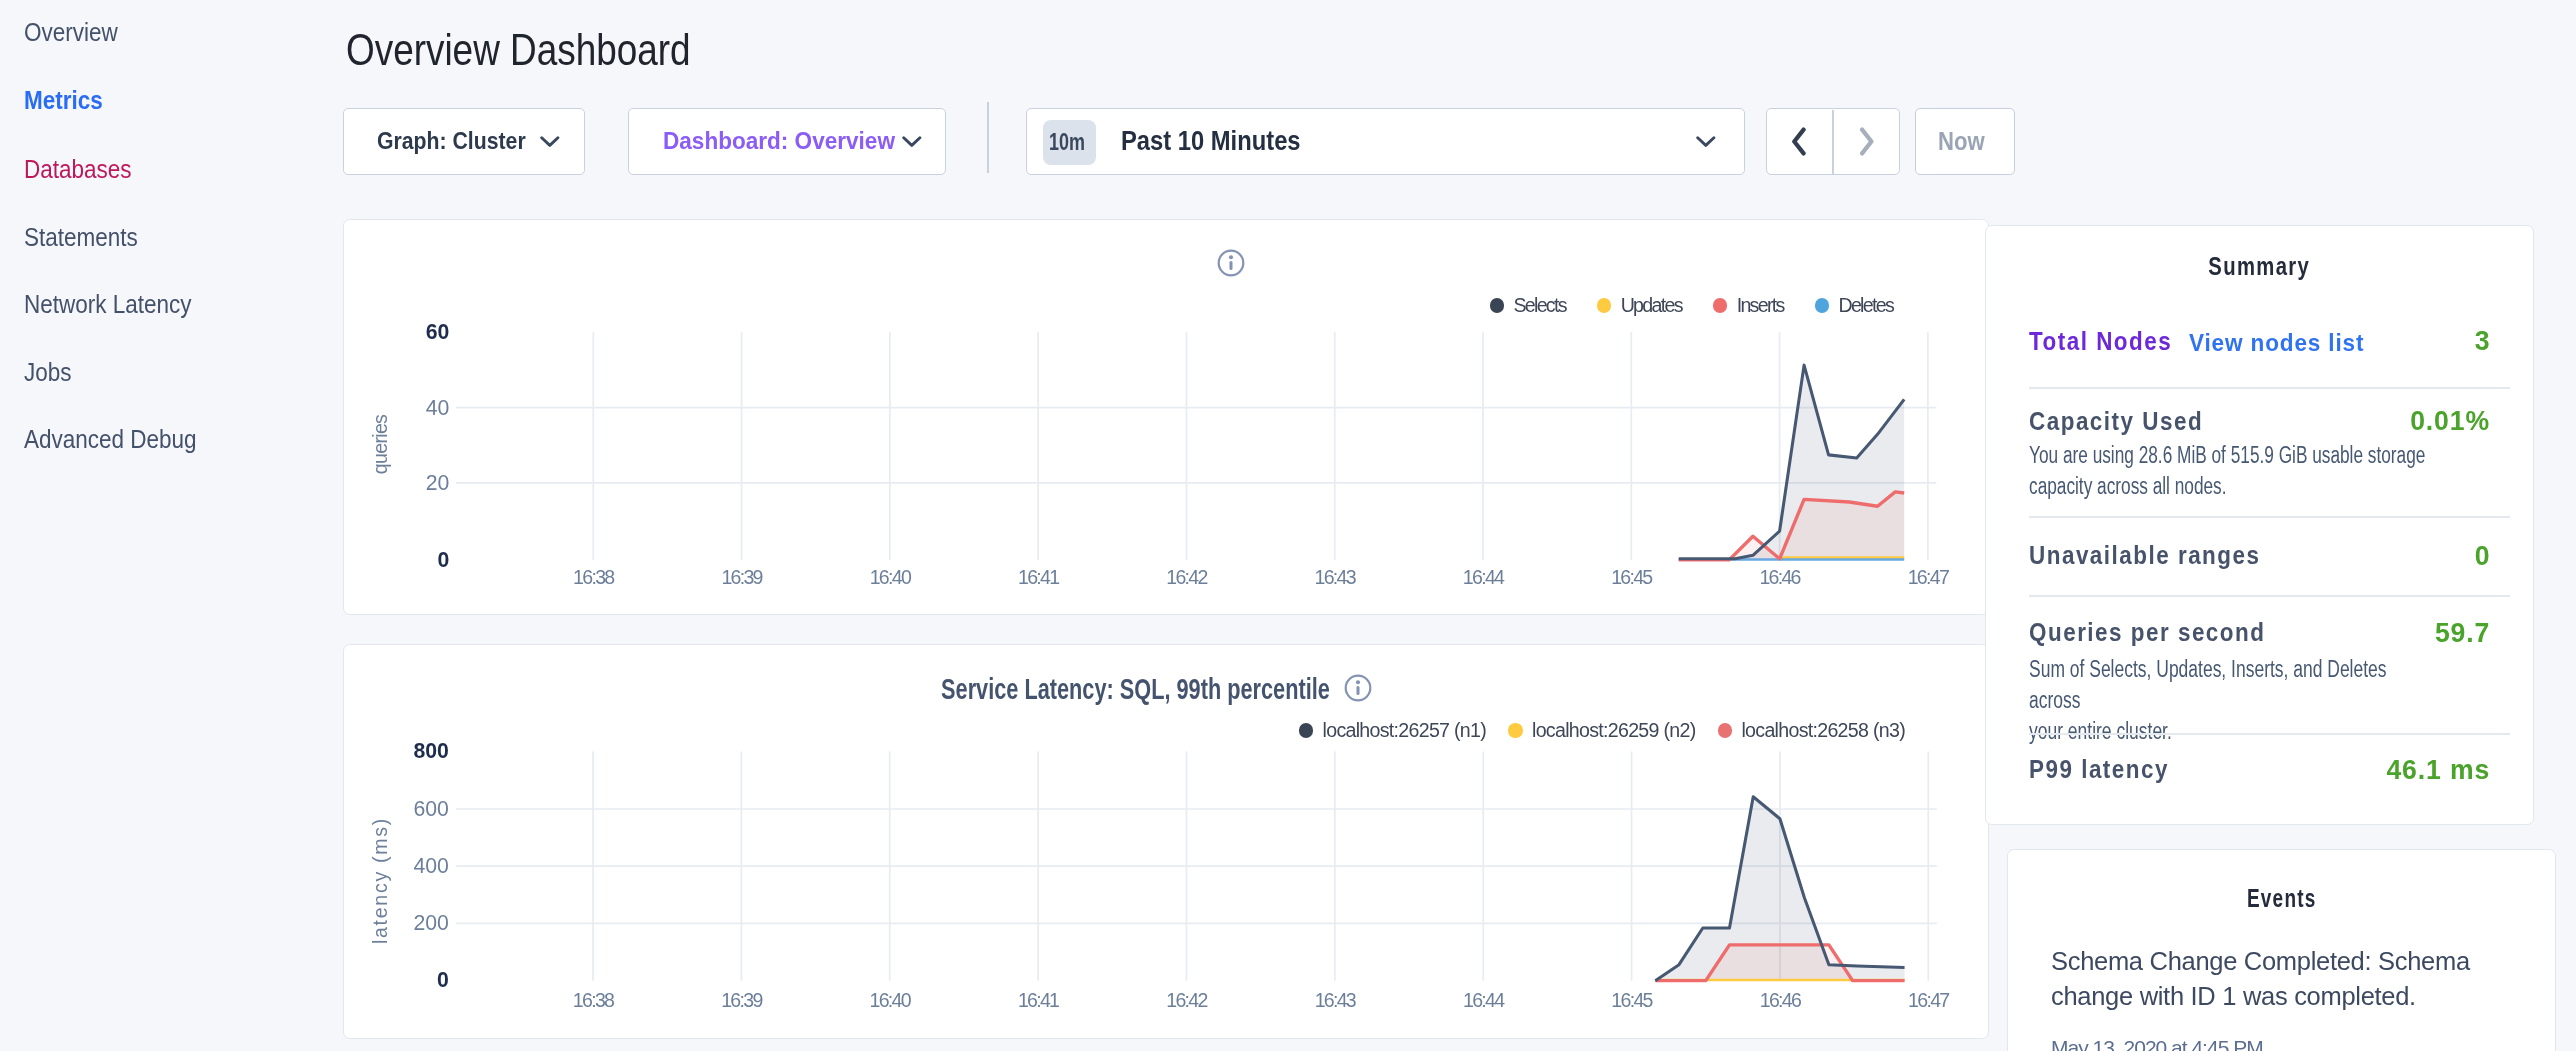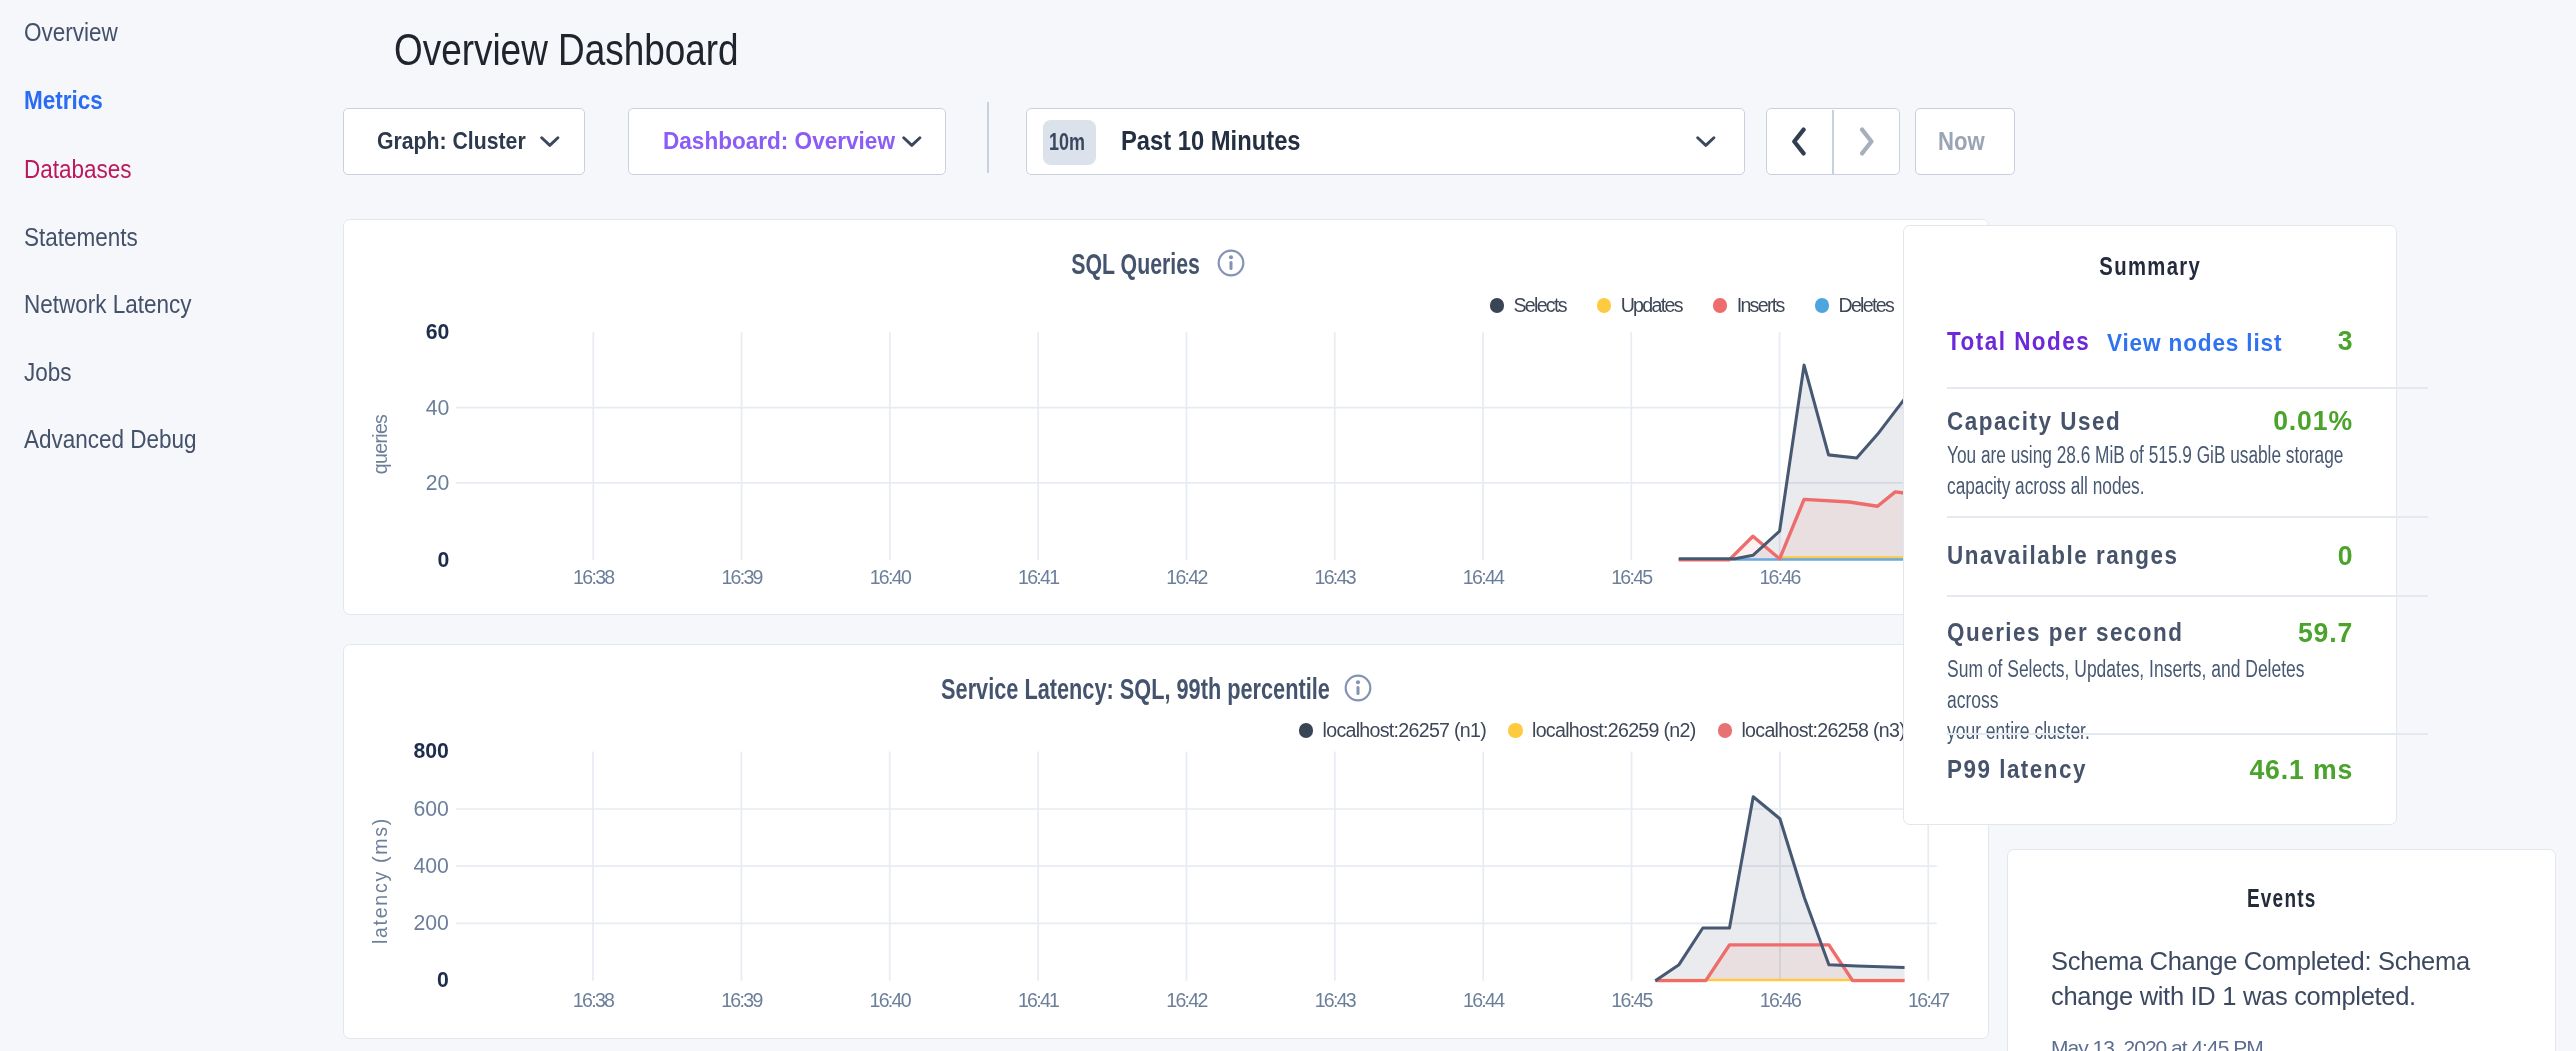--- a/index.html
+++ b/index.html
@@ -1,20 +1,20 @@
 <!DOCTYPE html>
 <html style="font-size:13.6px"><head><meta charset="utf-8"><style>html,body{margin:0;padding:0;}body{width:2576px;height:1051px;position:relative;overflow:hidden;background:#f5f7fa;font-family:"Liberation Sans",sans-serif;-webkit-font-smoothing:antialiased;}.panel{position:absolute;background:#fff;border:1.7px solid #e2e7ee;border-radius:6.8px;box-sizing:border-box;}.ctl{position:absolute;background:#fff;border:1.7px solid #c9d1df;border-radius:5.1px;box-sizing:border-box;top:108px;height:67px;}</style></head><body>
 <div style="position:absolute;top:20px;font-size:25px;line-height:1;color:#44516a;white-space:nowrap;left:24px;"><span style="display:inline-block;transform:scaleX(0.9);transform-origin:left center;">Overview</span></div>
 <div style="position:absolute;top:88px;font-size:25px;line-height:1;color:#2a6cf4;white-space:nowrap;left:24px;font-weight:bold;"><span style="display:inline-block;transform:scaleX(0.9);transform-origin:left center;">Metrics</span></div>
 <div style="position:absolute;top:157px;font-size:25px;line-height:1;color:#be185d;white-space:nowrap;left:24px;"><span style="display:inline-block;transform:scaleX(0.9);transform-origin:left center;">Databases</span></div>
 <div style="position:absolute;top:225px;font-size:25px;line-height:1;color:#44516a;white-space:nowrap;left:24px;"><span style="display:inline-block;transform:scaleX(0.9);transform-origin:left center;">Statements</span></div>
 <div style="position:absolute;top:292px;font-size:25px;line-height:1;color:#44516a;white-space:nowrap;left:24px;"><span style="display:inline-block;transform:scaleX(0.9);transform-origin:left center;">Network Latency</span></div>
 <div style="position:absolute;top:360px;font-size:25px;line-height:1;color:#44516a;white-space:nowrap;left:24px;"><span style="display:inline-block;transform:scaleX(0.9);transform-origin:left center;">Jobs</span></div>
 <div style="position:absolute;top:427px;font-size:25px;line-height:1;color:#44516a;white-space:nowrap;left:24px;"><span style="display:inline-block;transform:scaleX(0.9);transform-origin:left center;">Advanced Debug</span></div>
-<div style="position:absolute;top:27px;font-size:45px;line-height:1;color:#20242d;white-space:nowrap;left:346px;margin-left:48px;"><span style="display:inline-block;transform:scaleX(0.82);transform-origin:left center;">Overview Dashboard</span></div>
+<div style="position:absolute;top:27px;font-size:45px;line-height:1;color:#20242d;white-space:nowrap;left:346px;"><span style="display:inline-block;transform:scaleX(0.82);transform-origin:left center;">Overview Dashboard</span></div>
 <div class="ctl" style="left:343px;width:242px;"></div>
 <div style="position:absolute;top:129px;font-size:24px;line-height:1;color:#2d3a4e;white-space:nowrap;left:377px;font-weight:bold;"><span style="display:inline-block;transform:scaleX(0.885);transform-origin:left center;">Graph: Cluster</span></div>
 <svg width="19.6" height="12" viewBox="0 0 23 14" style="position:absolute;right:2016px;top:136px">
     <polyline points="2,2 11.5,11 21,2" fill="none" stroke="#39485e" stroke-width="3.4" stroke-linecap="round" stroke-linejoin="round"></polyline>
   </svg>
 <div class="ctl" style="left:628px;width:318px;"></div>
 <div style="position:absolute;top:129px;font-size:24px;line-height:1;color:#8b5cf6;white-space:nowrap;left:663px;font-weight:bold;"><span style="display:inline-block;transform:scaleX(0.94);transform-origin:left center;">Dashboard: Overview</span></div>
 <svg width="19.6" height="12" viewBox="0 0 23 14" style="position:absolute;right:1654px;top:136px">
     <polyline points="2,2 11.5,11 21,2" fill="none" stroke="#39485e" stroke-width="3.4" stroke-linecap="round" stroke-linejoin="round"></polyline>
   </svg>
@@ -30,21 +30,20 @@
 <div style="position:absolute;left:1832px;top:110px;width:1.7px;height:64px;background:#c9d1df"></div>
 <svg width="18.7" height="29" viewBox="0 0 22 34" style="position:absolute;left:1790px;top:127px">
     <polyline points="16,3 5,17 16,31" fill="none" stroke="#333f51" stroke-width="5" stroke-linecap="round" stroke-linejoin="round"></polyline>
   </svg>
 <svg width="18.7" height="29" viewBox="0 0 22 34" style="position:absolute;left:1857px;top:127px">
     <polyline points="6,3 17,17 6,31" fill="none" stroke="#a7aebc" stroke-width="5" stroke-linecap="round" stroke-linejoin="round"></polyline>
   </svg>
 <div class="ctl" style="left:1915px;width:100px;border-color:#c6cedf;"></div>
 <div style="position:absolute;top:128px;font-size:26px;line-height:1;color:#9aa4b5;white-space:nowrap;left:1915px;font-weight:bold;width:100px;text-align:center;"><span style="display:inline-block;transform:scaleX(0.85);transform-origin:left center;">Now</span></div>
 <div class="panel" style="left:343px;top:219px;width:1646px;height:396px;">
-<div style="position:absolute;left:0;top:29px;width:1646px;padding-right:63px;box-sizing:border-box;text-align:center;font-size:30px;font-weight:bold;color:#45546e;line-height:1;white-space:nowrap"><span style="display:inline-block;transform:scaleX(0.71);transform-origin:center center;">SQL Queries</span></div>
     <svg width="28" height="28" viewBox="0 0 33 33" style="position:absolute;left:873px;top:29px">
       <circle cx="16.5" cy="16.5" r="14.5" fill="none" stroke="#8492b4" stroke-width="2.6"></circle>
       <circle cx="16.5" cy="9.8" r="2.4" fill="#8492b4"></circle>
       <rect x="14.7" y="14.2" width="3.6" height="10.5" rx="1.8" fill="#8492b4"></rect>
     </svg>
 <div style="position:absolute;top:74px;right:95px;display:flex;align-items:center;font-size:19.6px;letter-spacing:-1.7px;color:#3e4758;white-space:nowrap">
       <span style="display:inline-flex;align-items:center;margin-left:31px"><span style="width:14.5px;height:14.5px;border-radius:50%;background:#394455;margin-right:9.4px;flex:none"></span>Selects</span>
       <span style="display:inline-flex;align-items:center;margin-left:31px"><span style="width:14.5px;height:14.5px;border-radius:50%;background:#fdca40;margin-right:9.4px;flex:none"></span>Updates</span>
       <span style="display:inline-flex;align-items:center;margin-left:31px"><span style="width:14.5px;height:14.5px;border-radius:50%;background:#ef6c6c;margin-right:9.4px;flex:none"></span>Inserts</span>
       <span style="display:inline-flex;align-items:center;margin-left:31px"><span style="width:14.5px;height:14.5px;border-radius:50%;background:#4ea4dd;margin-right:9.4px;flex:none"></span>Deletes</span>
@@ -108,21 +107,21 @@
       <text x="1514.4" y="425.5" text-anchor="middle" font-size="23" letter-spacing="-2" fill="#6c7f9a">16:45</text>
       <text x="1688.9" y="425.5" text-anchor="middle" font-size="23" letter-spacing="-2" fill="#6c7f9a">16:46</text>
       <text x="1863.4" y="425.5" text-anchor="middle" font-size="23" letter-spacing="-2" fill="#6c7f9a">16:47</text>
       <path d="M1542.3 394.5 L1542.3 394.5 L1570.2 375.7 L1598.2 332.6 L1629.6 332.6 L1657.5 178.2 L1688.9 204.1 L1717.7 296.9 L1746.5 375.7 L1779.6 377.3 L1835.5 379.0 L1835.5 394.5 Z" fill="#475872" fill-opacity="0.12" stroke="none"></path>
       <path d="M1542.3 394.5 L1542.3 394.5 L1601.7 394.5 L1629.6 352.4 L1746.5 352.4 L1774.4 394.5 L1835.5 394.5 L1835.5 394.5 Z" fill="#ef6c6c" fill-opacity="0.1" stroke="none"></path>
       <polyline points="1542.3,393.8 1835.5,393.8" fill="none" stroke="#fdca40" stroke-width="3" stroke-linejoin="round"></polyline>
       <polyline points="1542.3,394.5 1601.7,394.5 1629.6,352.4 1746.5,352.4 1774.4,394.5 1835.5,394.5" fill="none" stroke="#ef6c6c" stroke-width="4" stroke-linejoin="round"></polyline>
       <polyline points="1542.3,394.5 1570.2,375.7 1598.2,332.6 1629.6,332.6 1657.5,178.2 1688.9,204.1 1717.7,296.9 1746.5,375.7 1779.6,377.3 1835.5,379.0" fill="none" stroke="#475872" stroke-width="3.6" stroke-linejoin="round"></polyline>
     </svg>
 </div>
-<div class="panel" style="left:1903px;top:225px;width:494px;height:600px;">
+<div class="panel" style="left:1985px;top:225px;width:549px;height:600px;">
 <div style="position:absolute;top:27px;font-size:26px;line-height:1;color:#242b3b;white-space:nowrap;left:0;right:0;text-align:center;font-weight:bold;letter-spacing:1.7px;"><span style="display:inline-block;transform:scaleX(0.78);transform-origin:center center;">Summary</span></div>
 <div style="position:absolute;top:103px;font-size:25.5px;line-height:1;color:#6d28d9;white-space:nowrap;left:43px;font-weight:bold;letter-spacing:1.7px;"><span style="display:inline-block;transform:scaleX(0.88);transform-origin:left center;">Total Nodes</span></div>
 <div style="position:absolute;top:105px;font-size:24px;line-height:1;color:#2f73f0;white-space:nowrap;left:203px;font-weight:bold;letter-spacing:0.9px;"><span style="display:inline-block;transform:scaleX(0.94);transform-origin:left center;">View nodes list</span></div>
 <div style="position:absolute;top:101px;font-size:28px;line-height:1;color:#4aa32a;white-space:nowrap;right:43px;font-weight:bold;letter-spacing:0.9px;"><span style="display:inline-block;transform:scaleX(0.95);transform-origin:right center;">3</span></div>
 <div style="position:absolute;left:43px;top:161px;width:481px;height:1.7px;background:#e4e9ef"></div>
 <div style="position:absolute;top:183px;font-size:25.5px;line-height:1;color:#47536a;white-space:nowrap;left:43px;font-weight:bold;letter-spacing:1.7px;"><span style="display:inline-block;transform:scaleX(0.88);transform-origin:left center;">Capacity Used</span></div>
 <div style="position:absolute;top:181px;font-size:28px;line-height:1;color:#4aa32a;white-space:nowrap;right:43px;font-weight:bold;letter-spacing:0.9px;"><span style="display:inline-block;transform:scaleX(0.95);transform-origin:right center;">0.01%</span></div>
 <div style="position:absolute;left:43px;top:214px;font-size:23px;line-height:31px;color:#475872;width:544px;transform:scaleX(0.75);transform-origin:left center;">You are using 28.6 MiB of 515.9 GiB usable storage<br>capacity across all nodes.</div>
 <div style="position:absolute;left:43px;top:290px;width:481px;height:1.7px;background:#e4e9ef"></div>
 <div style="position:absolute;top:317px;font-size:25.5px;line-height:1;color:#47536a;white-space:nowrap;left:43px;font-weight:bold;letter-spacing:1.7px;"><span style="display:inline-block;transform:scaleX(0.88);transform-origin:left center;">Unavailable ranges</span></div>

